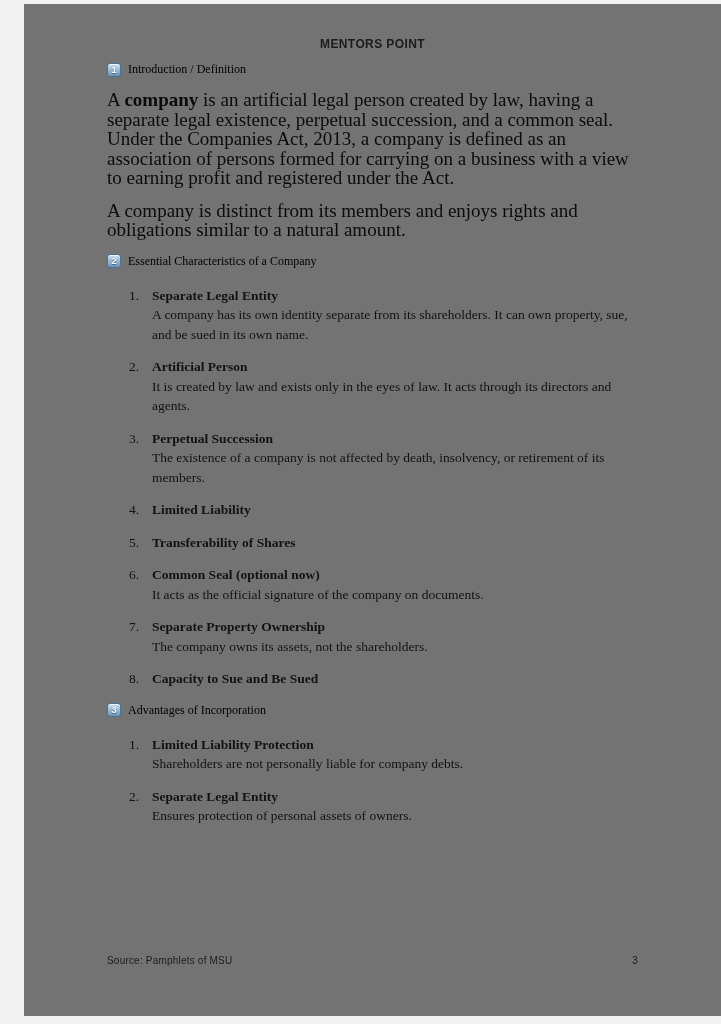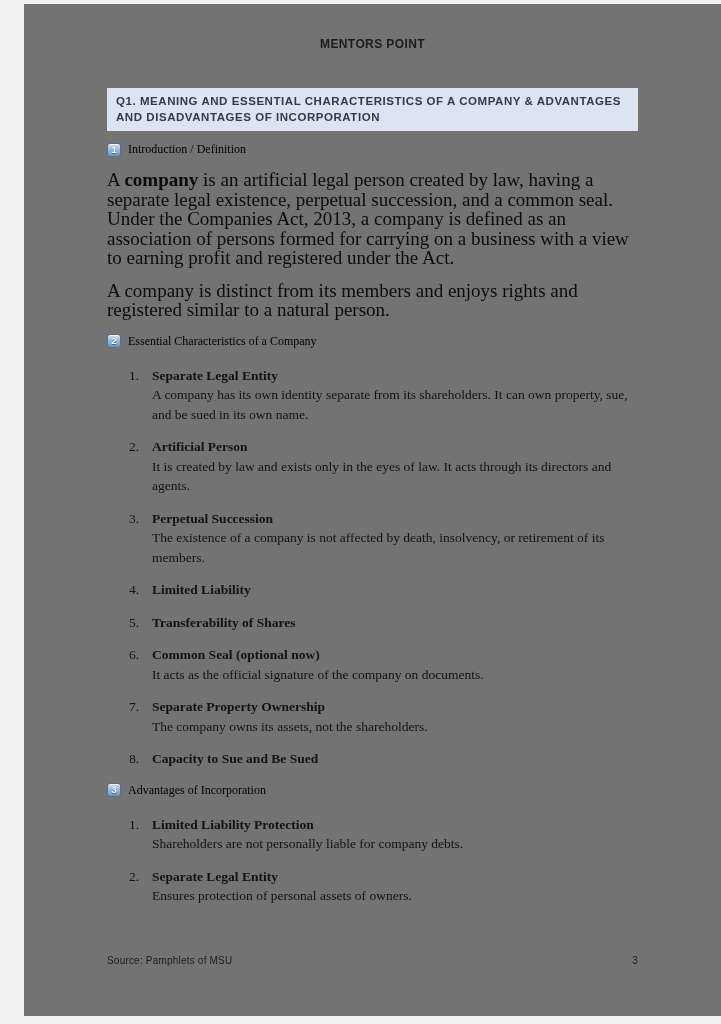--- a/index.html
+++ b/index.html
@@ -107,30 +107,29 @@
   }
 </style>
 </head>
 <body>
 
 <div class="sheet">
   <div class="content">
 
     <div class="doc-header">MENTORS POINT</div>
 
-    <div class="title-bar">Q1. MEANING AND ESSENTIAL CHARACTERISTICS OF A COMPANY &amp; ADVANTAGES AND DISADVANTAGES OF INCORPORATION</div>
 
     <div class="section-heading">
       <span class="badge">1</span>
       <span class="heading-text">Introduction / Definition</span>
     </div>
 
     <p class="para"><span>A </span><span class="bold">company</span><span> is an artificial legal person created by law, having a separate legal existence, perpetual succession, and a common seal. Under the Companies Act, 2013, a company is defined as an association of persons formed for carrying on a business with a view to earning profit and registered under the Act.</span></p>
 
-    <p class="para">A company is distinct from its members and enjoys rights and registered similar to a natural person.</p>
+    <p class="para">A company is distinct from its members and enjoys rights and obligations similar to a natural amount.</p>
 
     <div class="section-heading second">
       <span class="badge">2</span>
       <span class="heading-text">Essential Characteristics of a Company</span>
     </div>
 
     <ol class="num-list">
       <li>
         <span class="item-num">1.</span>
         <span class="item-body"><span class="item-title">Separate Legal Entity</span><br><span>A company has its own identity separate from its shareholders. It can own property, sue, and be sued in its own name.</span></span>

